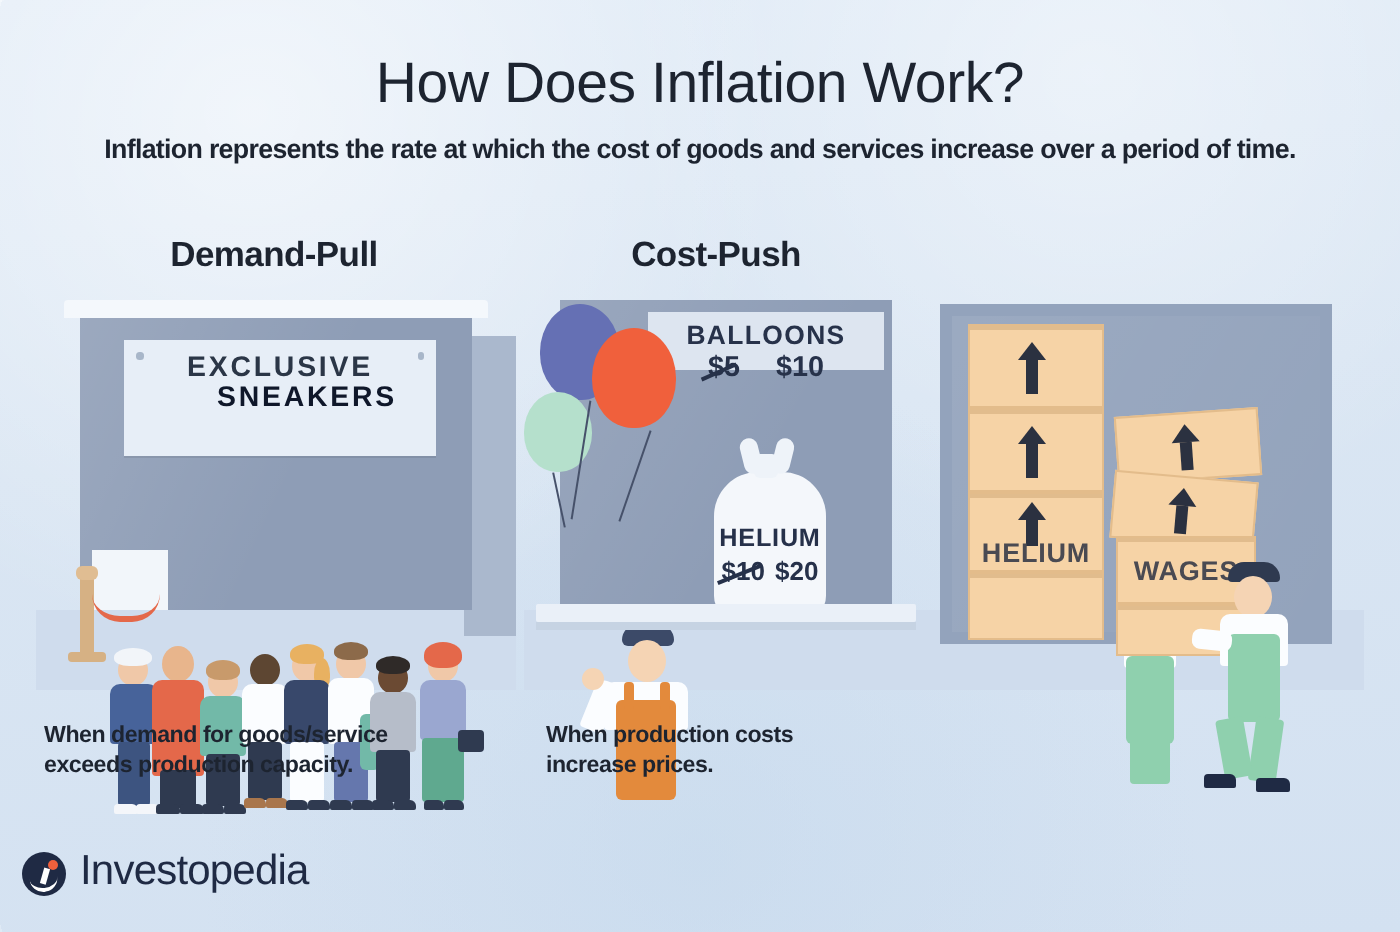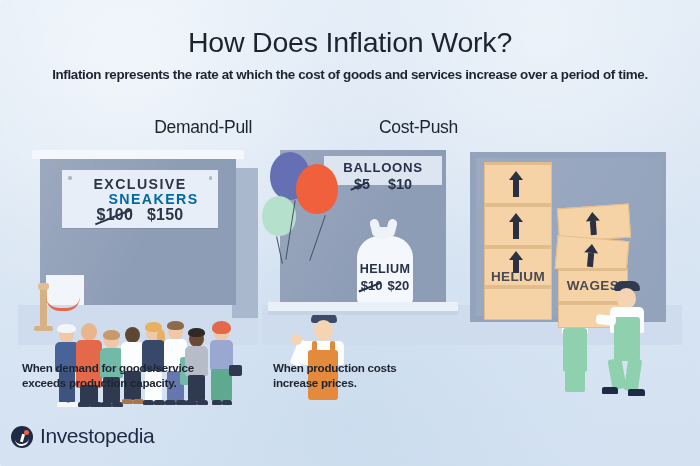--- a/index.html
+++ b/index.html
@@ -31,22 +31,22 @@
     position:absolute;top:26px;left:0;width:700px;text-align:center;
     font-size:28.5px;font-weight:400;letter-spacing:-.2px;color:#1d2430;
     font-family:"Liberation Sans", sans-serif;
   }
   .subtitle{
     position:absolute;top:67px;left:0;width:700px;text-align:center;
     font-size:13.4px;font-weight:700;color:#1d2430;letter-spacing:-.35px;
   }
 
   .col-head{
-    position:absolute;top:117px;font-size:17.5px;font-weight:400;color:#1d2430;
-    letter-spacing:-.3px;text-align:right;
+    position:absolute;top:117px;font-size:17.5px;font-weight:700;color:#1d2430;
+    letter-spacing:-.3px;text-align:center;
   }
   #head0{left:22px;width:230px;}
   #head1{left:258px;width:200px;}
   #head2{left:468px;width:210px;}
 
   .caption{
     position:absolute;top:361px;font-size:11.6px;font-weight:700;color:#1d2430;
     line-height:14.6px;letter-spacing:-.25px;white-space:pre-line;
   }
   #cap0{left:22px;width:240px;}
@@ -63,21 +63,21 @@
   .p1 .wallR{position:absolute;left:214px;top:18px;width:26px;height:150px;background:#aab8cd;}
   .p1 .sign{
     position:absolute;left:44px;top:20px;width:156px;height:58px;background:#e7eef7;
     box-shadow:0 1px 0 rgba(0,0,0,.08);
   }
   .p1 .sdot{position:absolute;width:3.5px;height:3.5px;border-radius:50%;background:#a8b6c9;}
   .p1 .sdot.l{left:6px;top:6px;} .p1 .sdot.r{right:6px;top:6px;}
   .p1 .sign .l1{position:absolute;top:6px;left:0;width:156px;text-align:center;
       font-size:14.2px;font-weight:700;letter-spacing:1.4px;color:#2b3647;}
   .p1 .sign .l2{position:absolute;top:21px;left:0;width:183px;text-align:center;
-      font-size:14.2px;font-weight:700;letter-spacing:1.4px;color:#0369a1;}
+      font-size:14.2px;font-weight:700;letter-spacing:1.4px;color:#0f172a;}
   .p1 .prices{position:absolute;top:36px;left:0;width:156px;text-align:center;
       font-size:16px;font-weight:700;color:#2b3647;letter-spacing:.2px;}
   .p1 .old{position:relative;margin-right:14px;display:inline-block;}
   .p1 .old:after{content:"";position:absolute;left:-3px;top:58%;width:108%;height:2.3px;
       background:#2b3647;transform:rotate(-22deg);}
   .p1 .doorpanel{position:absolute;left:28px;top:125px;width:38px;height:30px;background:#f2f6fa;}
   .p1 .rope-post{position:absolute;left:22px;top:138px;width:7px;height:40px;background:#d6b184;border-radius:2px;}
   .p1 .rope-base{position:absolute;left:16px;top:176px;width:19px;height:5px;background:#d6b184;border-radius:2px;}
   .p1 .rope-top{position:absolute;left:20px;top:133px;width:11px;height:7px;background:#e0bd92;border-radius:3px;}
   .p1 .rope{position:absolute;left:28px;top:146px;width:34px;height:12px;
@@ -163,23 +163,20 @@
     <div class="wallR"></div>
     <div class="awning"></div>
     <div class="facade"></div>
     <div class="facade-shade"></div>
 
     <div class="sign">
       <span class="sdot l"></span>
       <span class="sdot r"></span>
       <div class="l1">EXCLUSIVE</div>
       <div class="l2">SNEAKERS</div>
-      <div class="prices">
-        <span class="old">$100</span><span>$150</span>
-      </div>
     </div>
 
     <div class="doorpanel"></div>
     <div class="rope-post"></div>
     <div class="rope-top"></div>
     <div class="rope-base"></div>
     <div class="rope"></div>
 
     <div class="person" style="left:36px;">
       <span class="head" style="left:5px;top:0;width:15px;height:16px;background:#f0c8a8;"></span>

